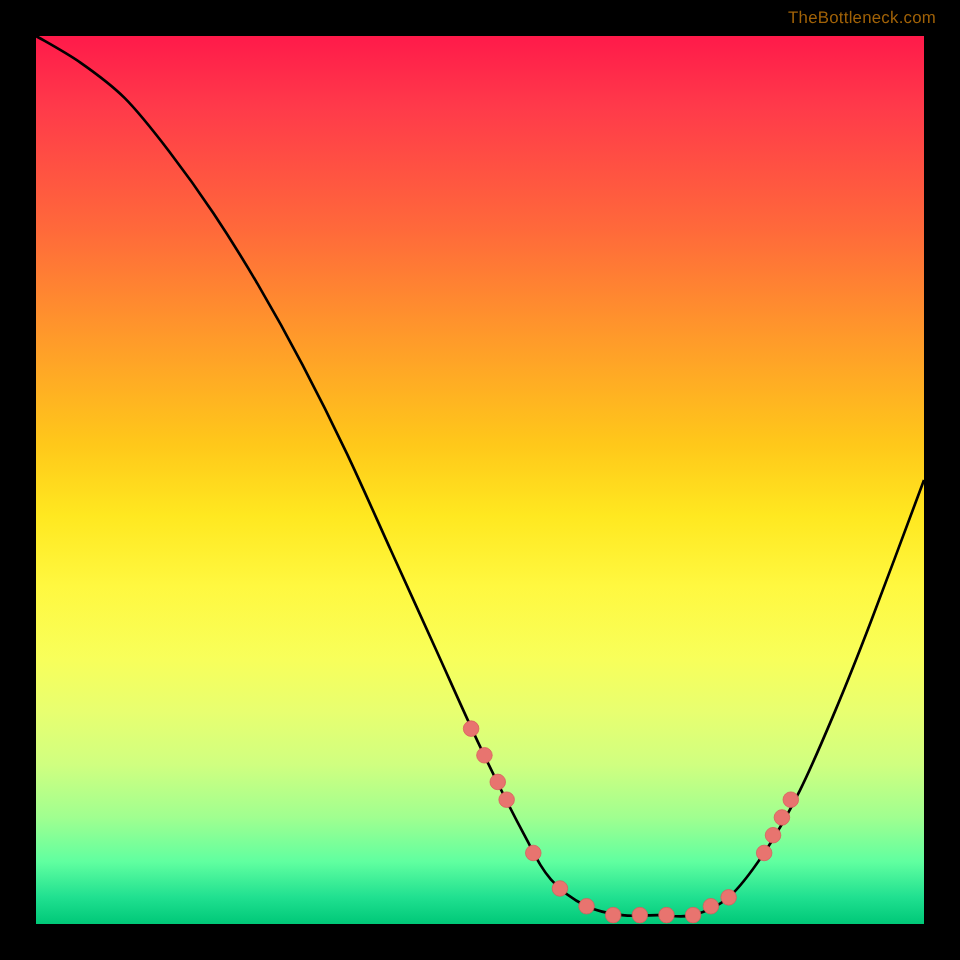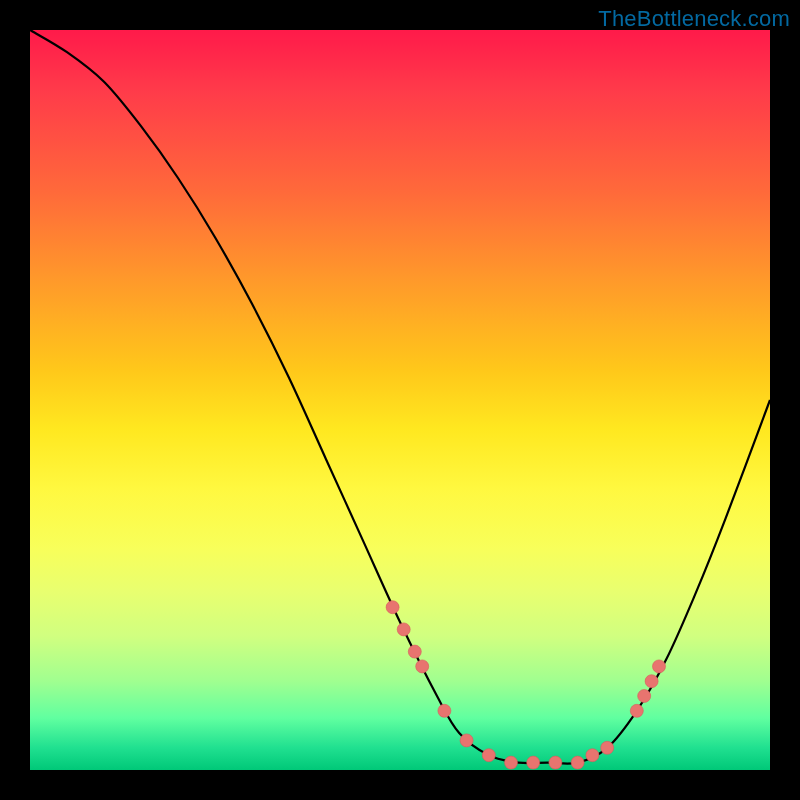--- a/index.html
+++ b/index.html
@@ -28,24 +28,24 @@
       #e8ff70 76%,
       #d0ff80 82%,
       #a0ff90 88%,
       #60ffa0 93%,
       #20e090 97%,
       #00c878 100%);
   }
   .watermark {
     position: absolute;
     top: 6px;
-    right: 10px;
+    right: 20px;
     font-family: Arial, Helvetica, sans-serif;
-    font-size: 22px;
-    color: #0369a1;
+    font-size: 14px;
+    color: #a16207;
     letter-spacing: 0.2px;
   }
   svg.curve {
     position: absolute;
     left: 0;
     top: 0;
     width: 740px;
     height: 740px;
     overflow: visible;
   }

